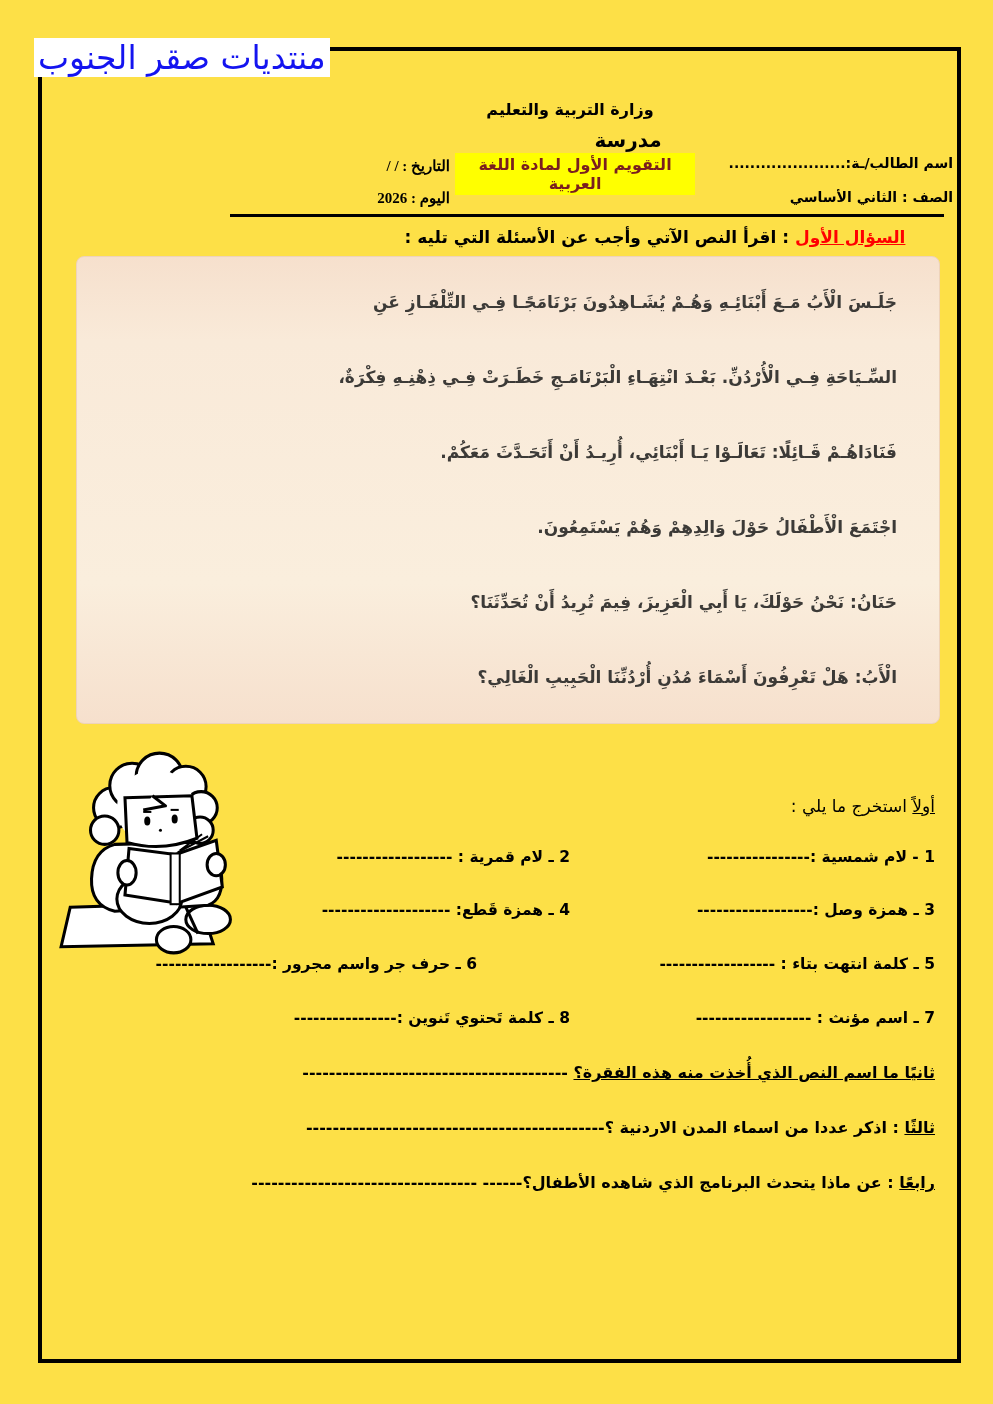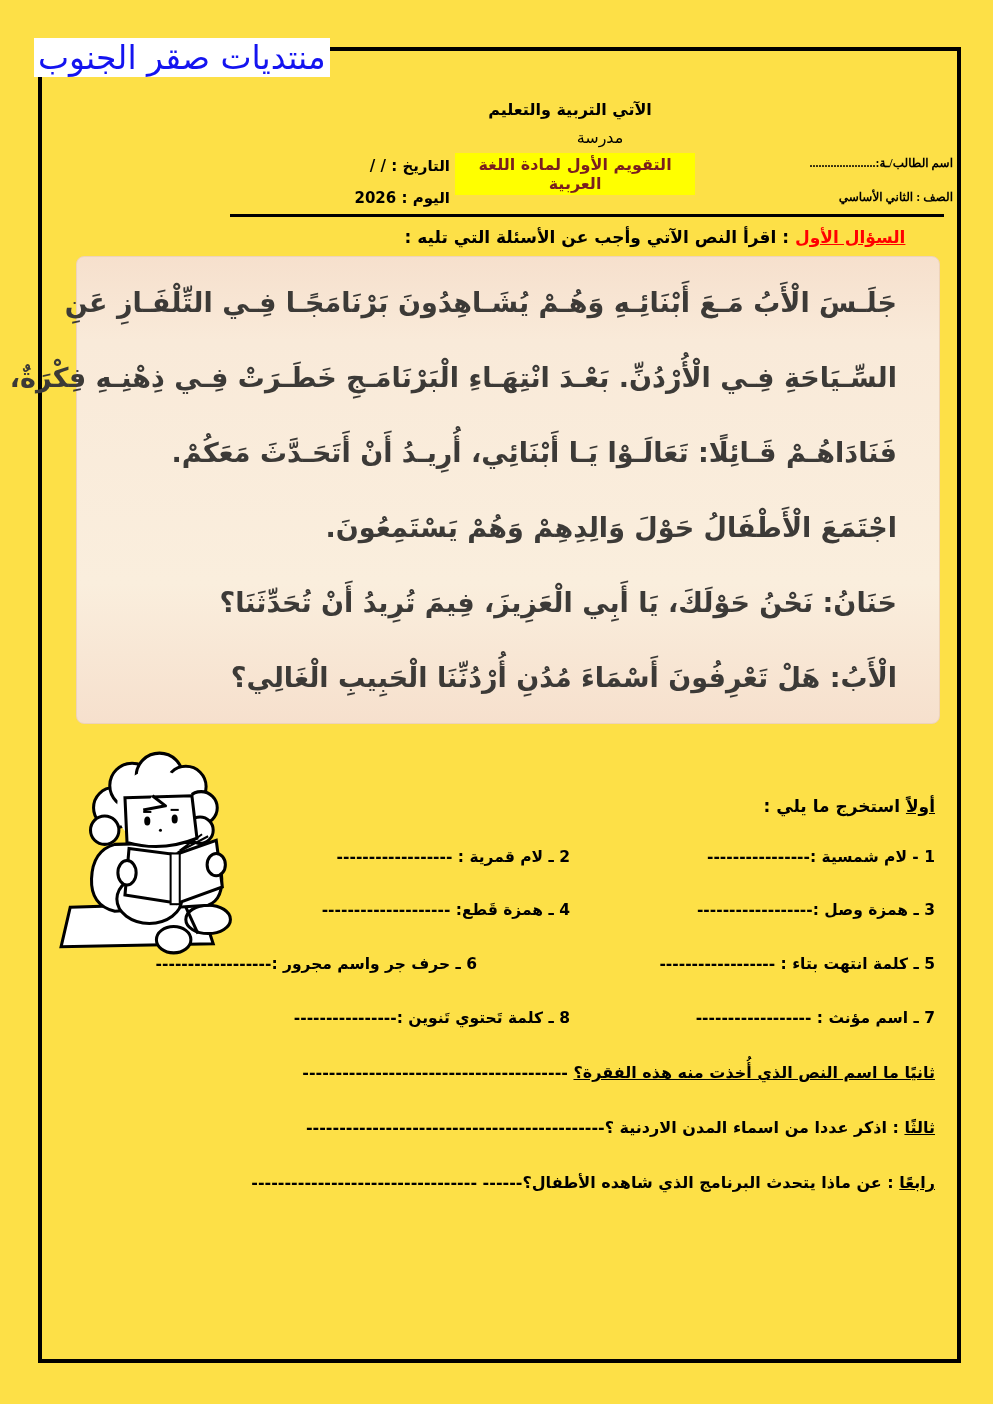--- a/index.html
+++ b/index.html
@@ -3,40 +3,40 @@
 <meta charset="utf-8">
 <style>
   html,body{margin:0;padding:0;background:#ffffff;}
   body{font-family:"DejaVu Sans",sans-serif;}
   .page{position:relative;width:993px;height:1404px;background:#fde047;overflow:hidden;}
   .frame{position:absolute;left:38px;top:47px;width:915px;height:1308px;border:4px solid #000;}
   .watermark{position:absolute;left:34px;top:38px;z-index:5;background:#ffffff;color:#1414f0;
              font-size:33px;font-weight:400;direction:rtl;padding:0 4px;white-space:nowrap;}
   .ministry{position:absolute;left:420px;top:100px;width:300px;text-align:center;
             font-weight:bold;font-size:16px;direction:rtl;}
-  .school{position:absolute;left:480px;top:128px;width:240px;text-align:center;
-          font-weight:normal;font-size:16px;direction:rtl;}
+  .school{position:absolute;left:508px;top:128px;width:240px;text-align:center;
+          font-weight:bold;font-size:20px;direction:rtl;}
   .exam-title{position:absolute;left:455px;top:153px;width:240px;text-align:center;direction:rtl;}
   .exam-title span{display:inline-block;background:#ffff00;color:#7a1f1f;font-weight:bold;
                    font-size:16px;padding:2px 0;}
   .stu-block{position:absolute;right:40px;top:146px;width:260px;direction:rtl;text-align:right;
-             font-weight:bold;font-size:12px;line-height:34px;font-family:Liberation Serif, serif;}
+             font-weight:bold;font-size:14px;line-height:34px;}
   .date-block{position:absolute;left:250px;top:150px;width:200px;direction:rtl;text-align:right;
-              font-weight:bold;font-size:15px;line-height:32px;}
+              font-weight:bold;font-size:15px;line-height:32px;font-family:Liberation Serif, serif;}
   .divider{position:absolute;left:230px;top:214px;width:714px;height:3px;background:#000;}
   .q1{position:absolute;right:58px;top:227px;width:560px;direction:rtl;text-align:center;
       font-weight:bold;font-size:17px;}
   .q1 .red{color:#ff0000;text-decoration:underline;text-decoration-color:#ff0000;}
   .passage{position:absolute;left:76px;top:256px;width:864px;height:468px;border-radius:8px;
            background:linear-gradient(180deg,#f6e0cd 0%,#f9ead9 18%,#faeedd 70%,#f6e0cd 100%);
            border:1px solid #eed3ba;direction:rtl;padding:8px 42px 0 30px;box-sizing:border-box;}
-  .p-line{height:75px;line-height:75px;font-size:27px;font-weight:bold;color:#3c3a37;
+  .p-line{height:75px;line-height:75px;font-size:17px;font-weight:bold;color:#3c3a37;
           text-align:right;white-space:nowrap;}
   .extract-head{position:absolute;right:58px;top:796px;direction:rtl;text-align:right;
-                font-weight:bold;font-size:17px;}
+                font-weight:normal;font-size:17px;}
   .extract-head .u{text-decoration:underline;}
   .item{position:absolute;direction:rtl;text-align:right;font-weight:bold;font-size:15.5px;
         white-space:nowrap;}
   .colA{right:58px;}
   .colB{right:423px;}
   .colB6{right:516px;}
   .r1{top:848px;} .r2{top:901px;} .r3{top:955px;} .r4{top:1009px;text-align:center;}
   .bigq{position:absolute;right:58px;direction:rtl;text-align:center;font-weight:bold;
         font-size:16px;white-space:nowrap;}
   .bq1{top:1063px;} .bq2{top:1118px;} .bq3{top:1173px;}
@@ -47,21 +47,21 @@
 </style>
 </head>
 <body>
 
 <div class="page">
 
   <div class="frame"></div>
 
   <div class="watermark">منتديات صقر الجنوب</div>
 
-  <div class="ministry">الآتي التربية والتعليم</div>
+  <div class="ministry">وزارة التربية والتعليم</div>
   <div class="school">مدرسة</div>
   <div class="exam-title">
     <span>التقويم الأول لمادة اللغة العربية</span>
   </div>
 
   <div class="stu-block">
     <div>اسم الطالب/ـة:......................</div>
     <div>الصف : الثاني الأساسي</div>
   </div>
 

